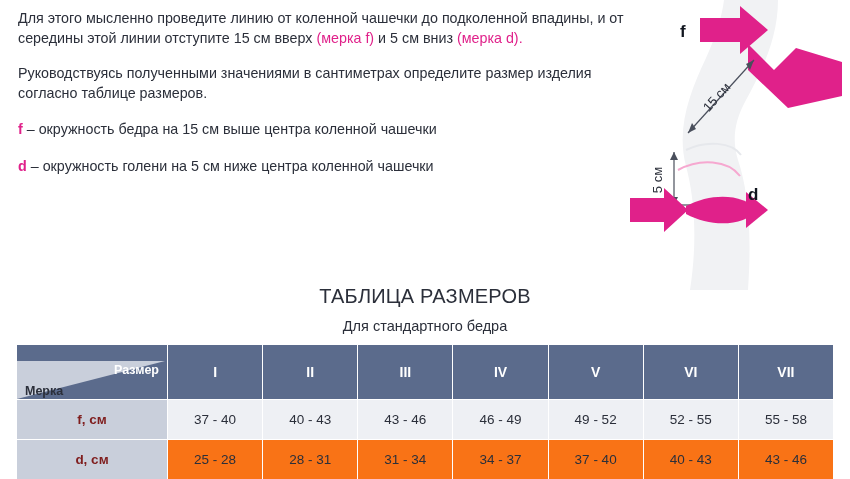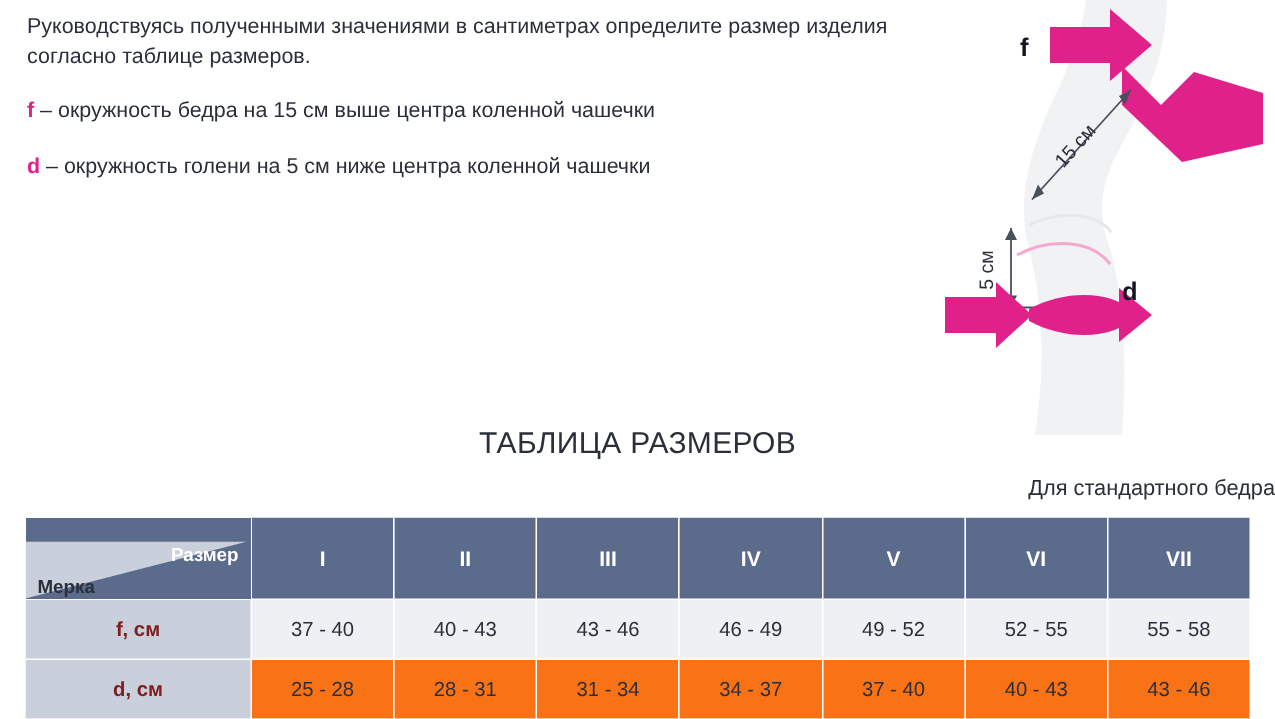--- a/index.html
+++ b/index.html
@@ -75,21 +75,21 @@
     font-size: 20px;
     font-weight: normal;
     color: #2b2f3a;
     letter-spacing: 0.2px;
   }
   .table-subtitle {
     position: absolute;
     left: 0;
     top: 318px;
     width: 850px;
-    text-align: right;
+    text-align: center;
     font-size: 14.5px;
     color: #2b2f3a;
   }
 
   table.sizes {
     position: absolute;
     left: 16px;
     top: 344px;
     width: 818px;
     border-collapse: collapse;
@@ -159,20 +159,21 @@
     background: #f97316;
   }
 </style>
 </head>
 <body>
 
 <div class="page">
 
   <div class="text-col">
 
+    <p class="para tight"><span>Для этого мысленно проведите линию от коленной чашечки до подколенной впадины, и от середины этой линии отступите 15 см вверх </span><span class="pink">(мерка f)</span><span> и 5 см вниз </span><span class="pink">(мерка d).</span></p>
 
     <p class="para">Руководствуясь полученными значениями в сантиметрах определите размер изделия согласно таблице размеров.</p>
 
     <p class="legend"><span class="key">f</span><span> – окружность бедра на 15 см выше центра коленной чашечки</span></p>
 
     <p class="legend"><span class="key">d</span><span> – окружность голени на 5 см ниже центра коленной чашечки</span></p>
   </div>
 
   <div class="illustration">
     <svg width="222" height="290" viewBox="0 0 222 290">

